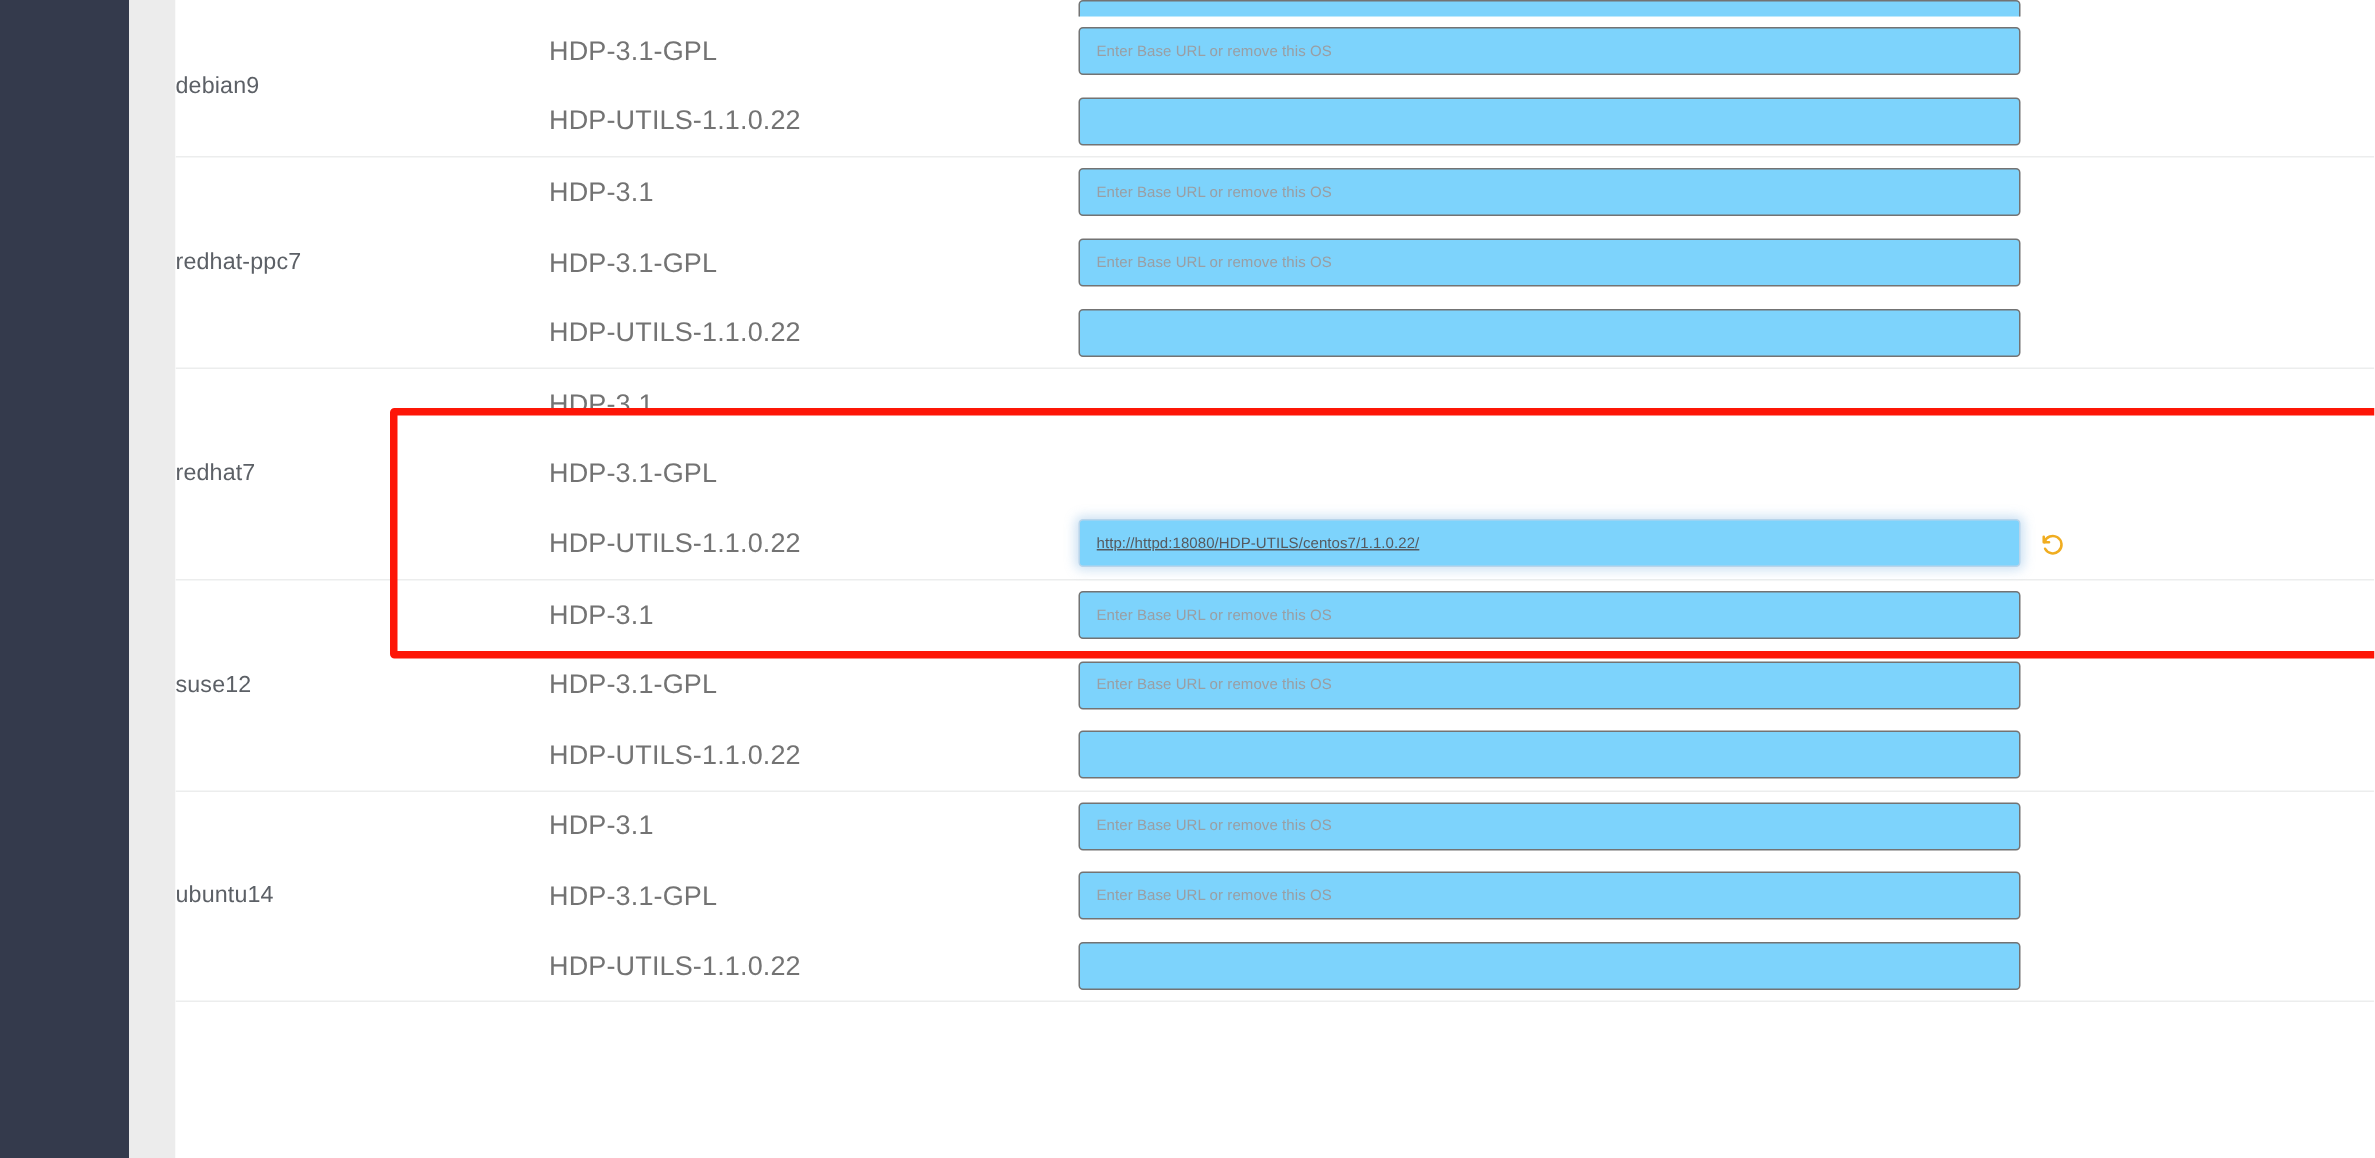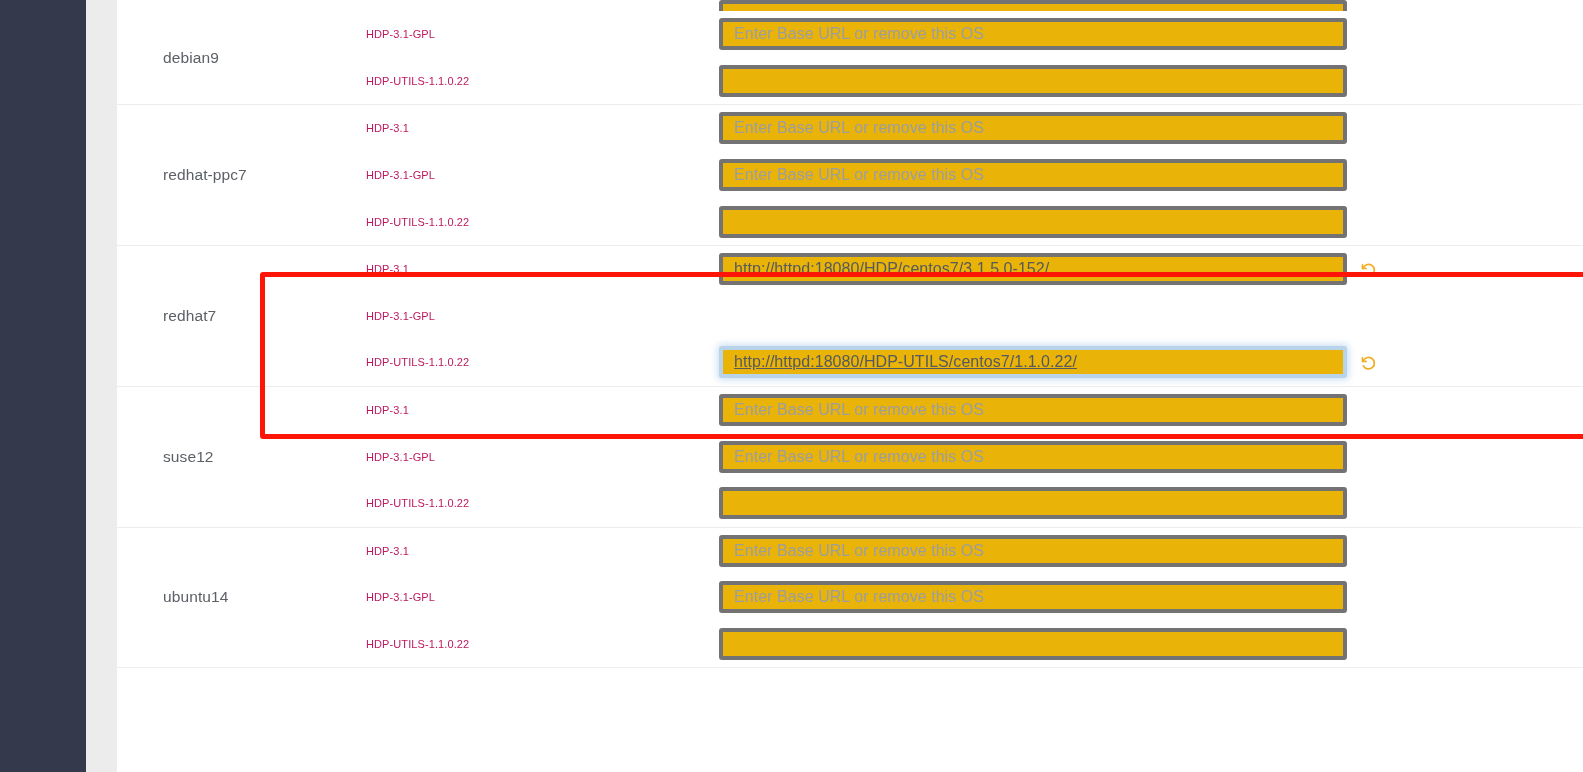--- a/index.html
+++ b/index.html
@@ -52,60 +52,59 @@
   
   .os-group {
     position: relative;
     display: flex;
     align-items: center;
     border-bottom: 1px solid #eceded;
   }
 
   .os-name {
     flex: 0 0 249px;
-    padding-left: 46px;
     font-size: 15.5px;
     color: #5c6066;
     letter-spacing: .1px;
   }
 
   .stack-rows {
     flex: 1 1 auto;
     padding: 0;
   }
 
   .stack-row {
     display: flex;
     align-items: center;
     height: 46.6px;
   }
 
   .stack-label {
     flex: 0 0 353px;
-    font-size: 11px;
-    color: #be185d;
+    font-size: 18px;
+    color: #737373;
     letter-spacing: .1px;
   }
 
   .url-cell {
     position: relative;
     flex: 0 0 634px;
     display: flex;
     align-items: center;
   }
 
   .url-input {
     width: 628px;
     height: 32px;
     padding: 4px 11px;
     font-family: "Liberation Sans", sans-serif;
-    font-size: 16px;
+    font-size: 10px;
     color: #555a60;
-    background: #eab308;
-    border: 4px solid #737373;
+    background: #7dd3fc;
+    border: 1px solid #737373;
     border-radius: 3px;
     outline: none;
     letter-spacing: .05px;
   }
 
   .url-input::placeholder {
     color: #9a9ea3;
     opacity: 1;
   }
 
@@ -218,29 +217,20 @@
                 <span class="revert-spacer"></span>
               </div>
             </div>
           </div>
         </div>
         <div class="os-group">
           <div class="os-name">redhat7</div>
           <div class="stack-rows">
             <div class="stack-row">
               <div class="stack-label">HDP-3.1</div>
-              <div class="url-cell">
-                <input type="text" class="url-input" placeholder="Enter Base URL or remove this OS" value="http://httpd:18080/HDP/centos7/3.1.5.0-152/" style="">
-                <span class="revert-icon">
-                  <svg width="17" height="17" viewBox="0 0 24 24" fill="none" stroke="currentColor" stroke-width="2.4" stroke-linecap="round" stroke-linejoin="round">
-                    <path d="M3.5 5.5v5h5"></path>
-                    <path d="M4.2 10.5a8.2 8.2 0 1 1 .6 6.2"></path>
-                  </svg>
-                </span>
-              </div>
             </div>
             <div class="stack-row">
               <div class="stack-label">HDP-3.1-GPL</div>
             </div>
             <div class="stack-row">
               <div class="stack-label">HDP-UTILS-1.1.0.22</div>
               <div class="url-cell">
                 <input type="text" class="url-input focused" placeholder="" value="http://httpd:18080/HDP-UTILS/centos7/1.1.0.22/" style="">
                 <span class="revert-icon">
                   <svg width="17" height="17" viewBox="0 0 24 24" fill="none" stroke="currentColor" stroke-width="2.4" stroke-linecap="round" stroke-linejoin="round">

